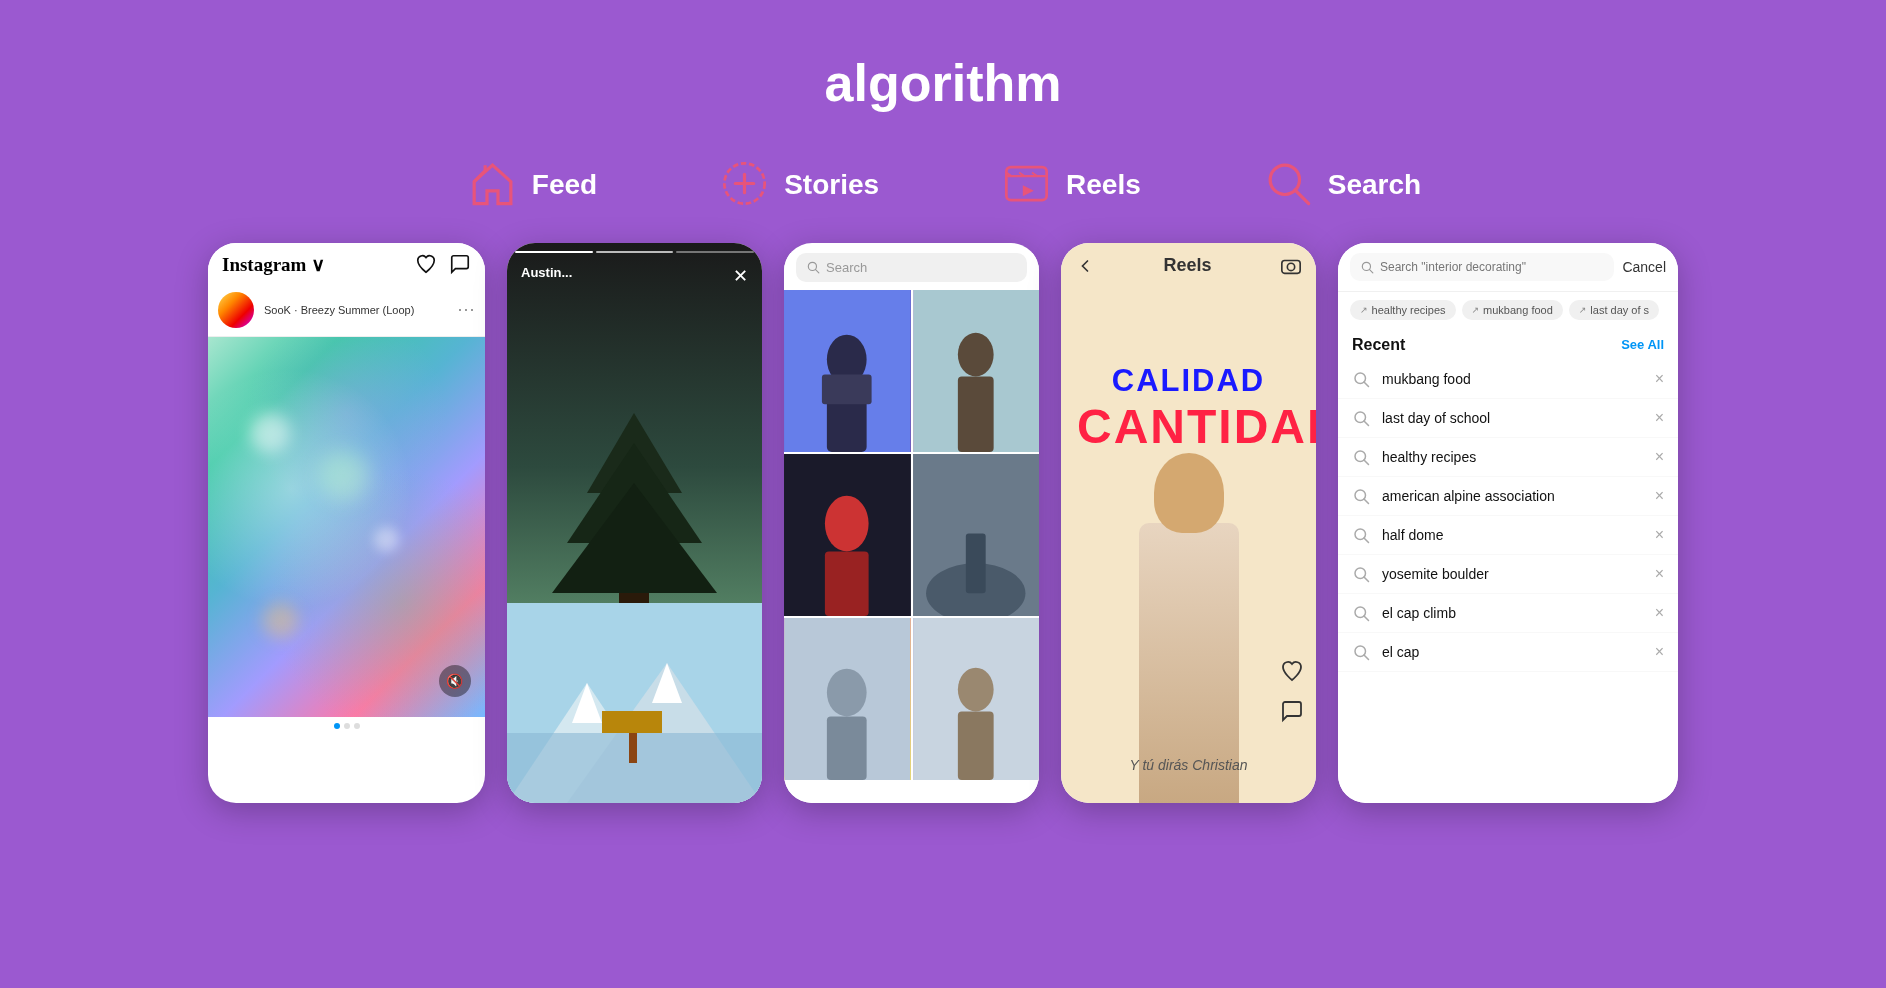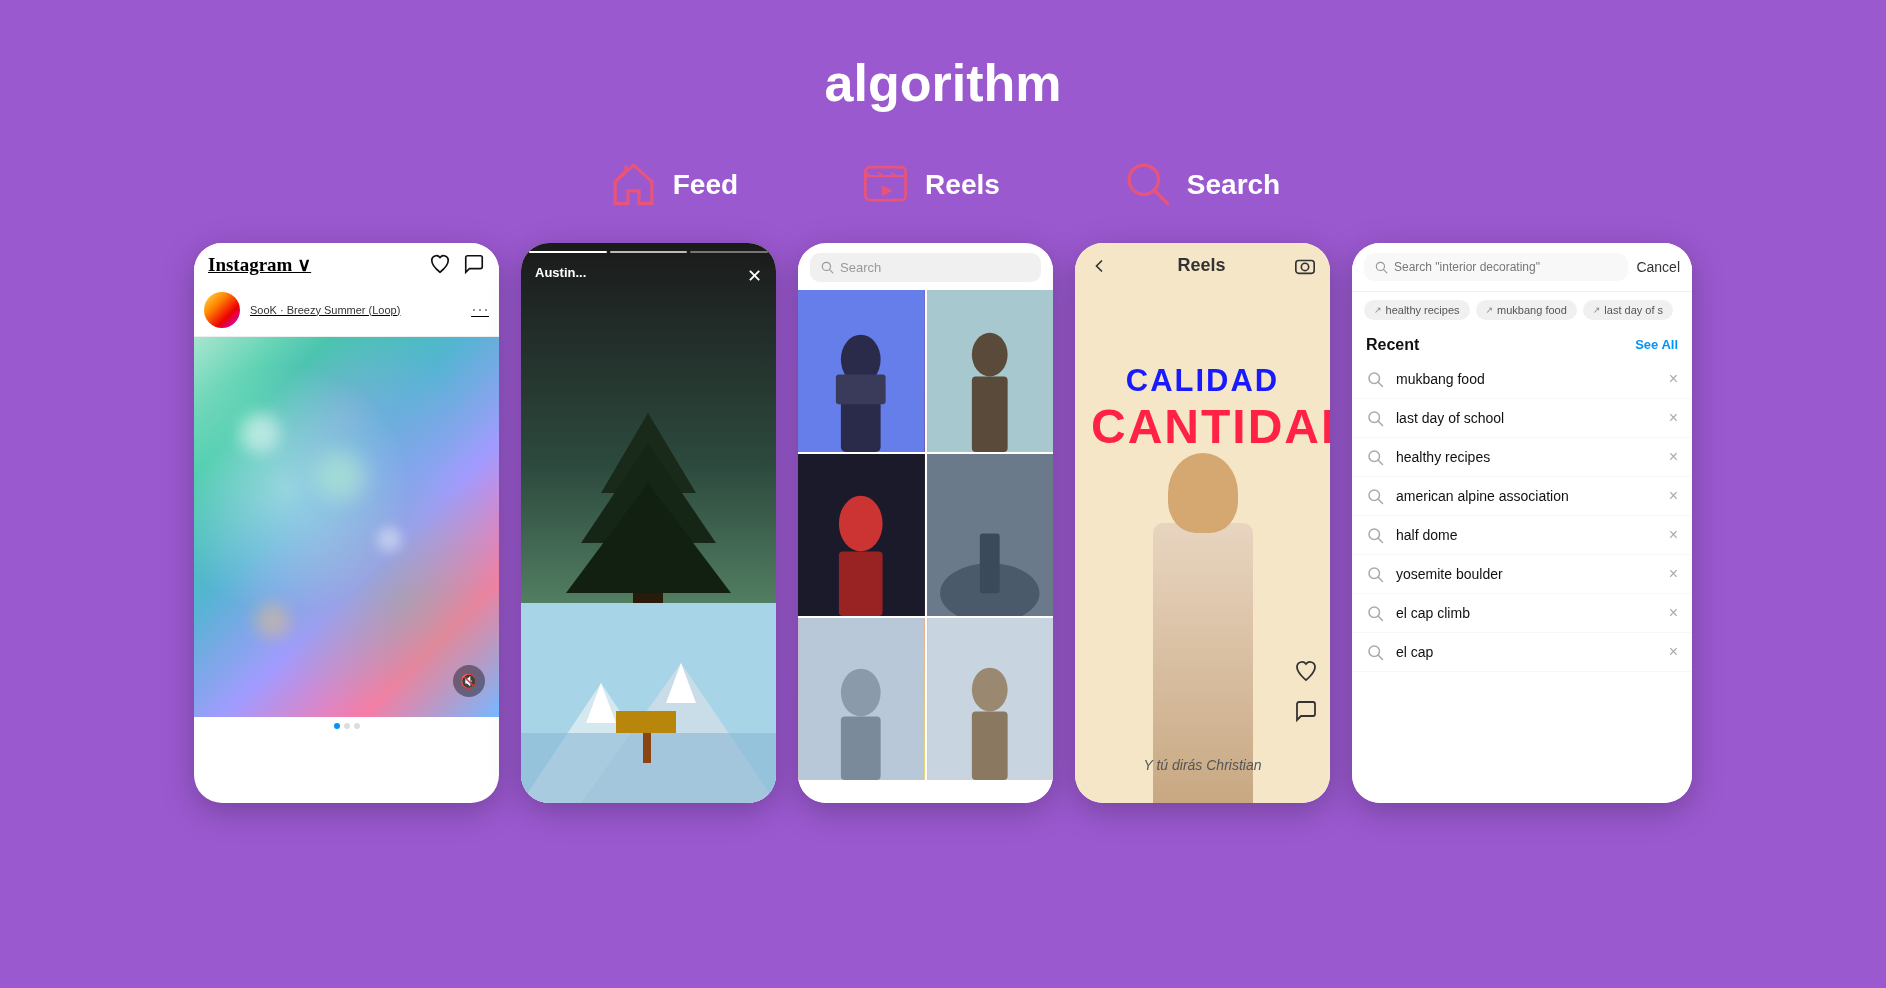--- a/index.html
+++ b/index.html
@@ -55,23 +55,22 @@
     .phone {
       border-radius: 28px;
       overflow: hidden;
       background: white;
       box-shadow: 0 8px 32px rgba(0,0,0,0.25);
       flex-shrink: 0;
     }
 
     
     .phone-feed {
-      width: 305px;
+      width: 277px;
       height: 560px;
-      text-decoration: underline;
     }
 
     
     .phone-stories {
       width: 255px;
       height: 560px;
     }
 
     
     .phone-explore {
@@ -473,20 +472,30 @@
   <div class="icon-item">
     <div class="home-icon">
       <svg viewBox="0 0 60 60" fill="none">
         <path d="M10 28 L30 10 L50 28 L50 52 L36 52 L36 38 L24 38 L24 52 L10 52 Z" stroke="#e8547a" stroke-width="3.5" fill="none"></path>
         <path d="M22 10 L22 16 L10 28" stroke="#e8547a" stroke-width="3.5" fill="none"></path>
       </svg>
     </div>
     <span>Feed</span>
   </div>
 
+  <div class="icon-item">
+    <div class="plus-icon">
+      <svg viewBox="0 0 60 60" fill="none">
+        <circle cx="30" cy="30" r="22" stroke="#e8547a" stroke-width="3" stroke-dasharray="6 3"></circle>
+        <line x1="30" y1="20" x2="30" y2="40" stroke="#e8547a" stroke-width="3.5" stroke-linecap="round"></line>
+        <line x1="20" y1="30" x2="40" y2="30" stroke="#e8547a" stroke-width="3.5" stroke-linecap="round"></line>
+      </svg>
+    </div>
+    <span>Stories</span>
+  </div>
 
 
   <div class="icon-item">
     <div class="reels-icon">
       <svg viewBox="0 0 60 60" fill="none">
         <rect x="8" y="12" width="44" height="36" rx="5" stroke="#e8547a" stroke-width="3" fill="none"></rect>
         <path d="M8 22 L52 22" stroke="#e8547a" stroke-width="2.5"></path>
         <path d="M8 18 L14 22" stroke="#e8547a" stroke-width="2"></path>
         <path d="M22 18 L28 22" stroke="#e8547a" stroke-width="2"></path>
         <path d="M36 18 L42 22" stroke="#e8547a" stroke-width="2"></path>

